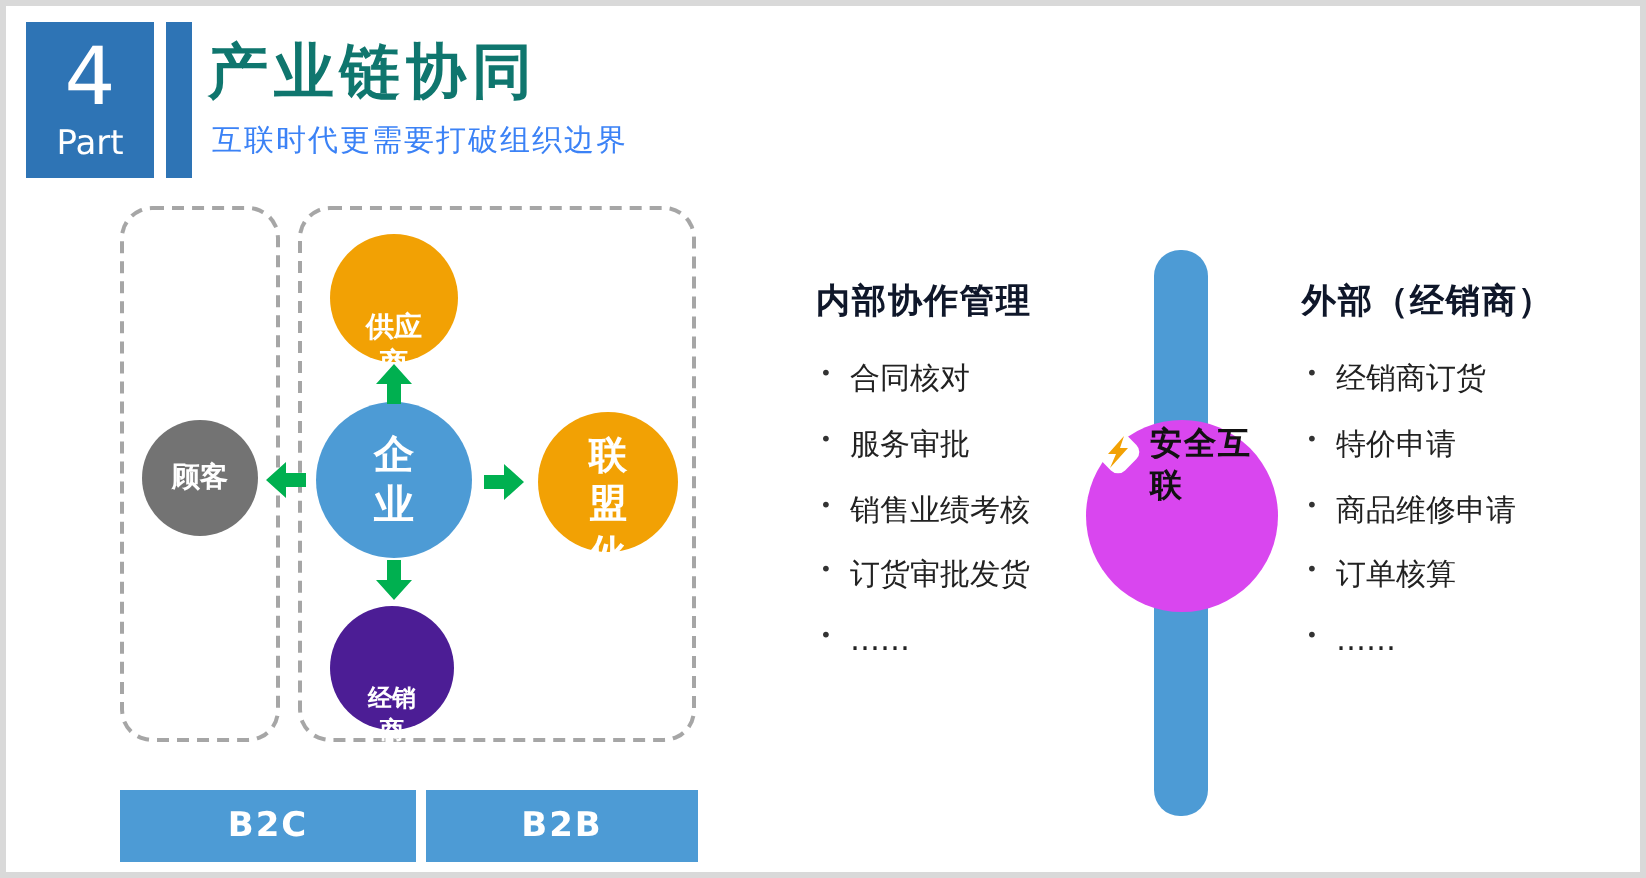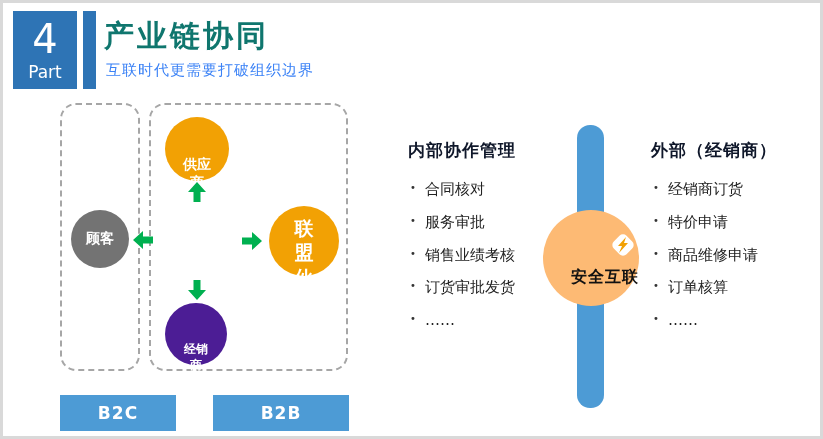--- a/index.html
+++ b/index.html
@@ -41,59 +41,62 @@
   .arrow-right { transform:rotate(90deg); }
   .arrow-left  { transform:rotate(-90deg); }
   .a-up    { left:185px; top:179px; }
   .a-down  { left:185px; top:277px; }
   .a-right { left:240px; top:228px; }
   .a-left  { left:131px; top:227px; }
 
   .btn { position:absolute; top:392px; height:36px; background:#4d9bd5; color:#fff;
          font-weight:bold; font-size:17px; display:flex; align-items:center;
          justify-content:center; letter-spacing:1px; }
-  .btn-b2c { left:57px;  width:116px; }
+  .btn-b2c { left:57px;  width:148px; }
   .btn-b2b { left:210px; width:136px; }
 
   
   .panel { position:absolute; top:136px; width:180px; }
   .panel-internal { left:405px; }
   .panel-external { left:648px; }
   .panel-heading { font-size:17px; font-weight:bold; color:#0f172a; margin-bottom:18px; letter-spacing:1px; }
   .panel-list { list-style:none; }
   .panel-list li { position:relative; padding-left:17px; font-size:15px; color:#222;
                    margin-bottom:14px; line-height:1.25; }
   .panel-list li::before { content:"•"; position:absolute; left:2px; top:2px;
                            font-size:10px; color:#333; }
 
   .v-bar { position:absolute; left:574px; top:122px; width:27px; height:283px;
            background:#4d9bd5; border-radius:13px; }
   .secure-circle { position:absolute; left:540px; top:207px; width:96px; height:96px;
-                   background:#fdba74; border-radius:50%; display:flex; flex-direction:column;
-                   align-items:flex-end; justify-content:center; }
+                   background:#d946ef; border-radius:50%; display:flex; flex-direction:row;
+                   align-items:flex-start; justify-content:center; }
   .secure-label { font-size:16px; font-weight:bold; color:#111; margin-top:2px; letter-spacing:1px; }
 </style>
 </head>
 <body>
 
 <div class="slide">
 
   <div class="part-box">
     <div class="part-number">4</div>
     <div class="part-label">Part</div>
   </div>
   <div class="accent-bar"></div>
   <div class="title">产业链协同</div>
   <div class="subtitle">互联时代更需要打破组织边界</div>
 
   <div class="dash-box dash-left"></div>
   <div class="dash-box dash-right"></div>
 
   <div class="circle c-supplier">
     <span class="wrap2">供应商</span>
+  </div>
+  <div class="circle c-enterprise">
+    <span class="wrap1">企业</span>
   </div>
   <div class="circle c-alliance">
     <span class="wrap2">联盟伙伴</span>
   </div>
   <div class="circle c-distributor">
     <span class="wrap2">经销商</span>
   </div>
   <div class="circle c-customer">
     <span>顾客</span>
   </div>

